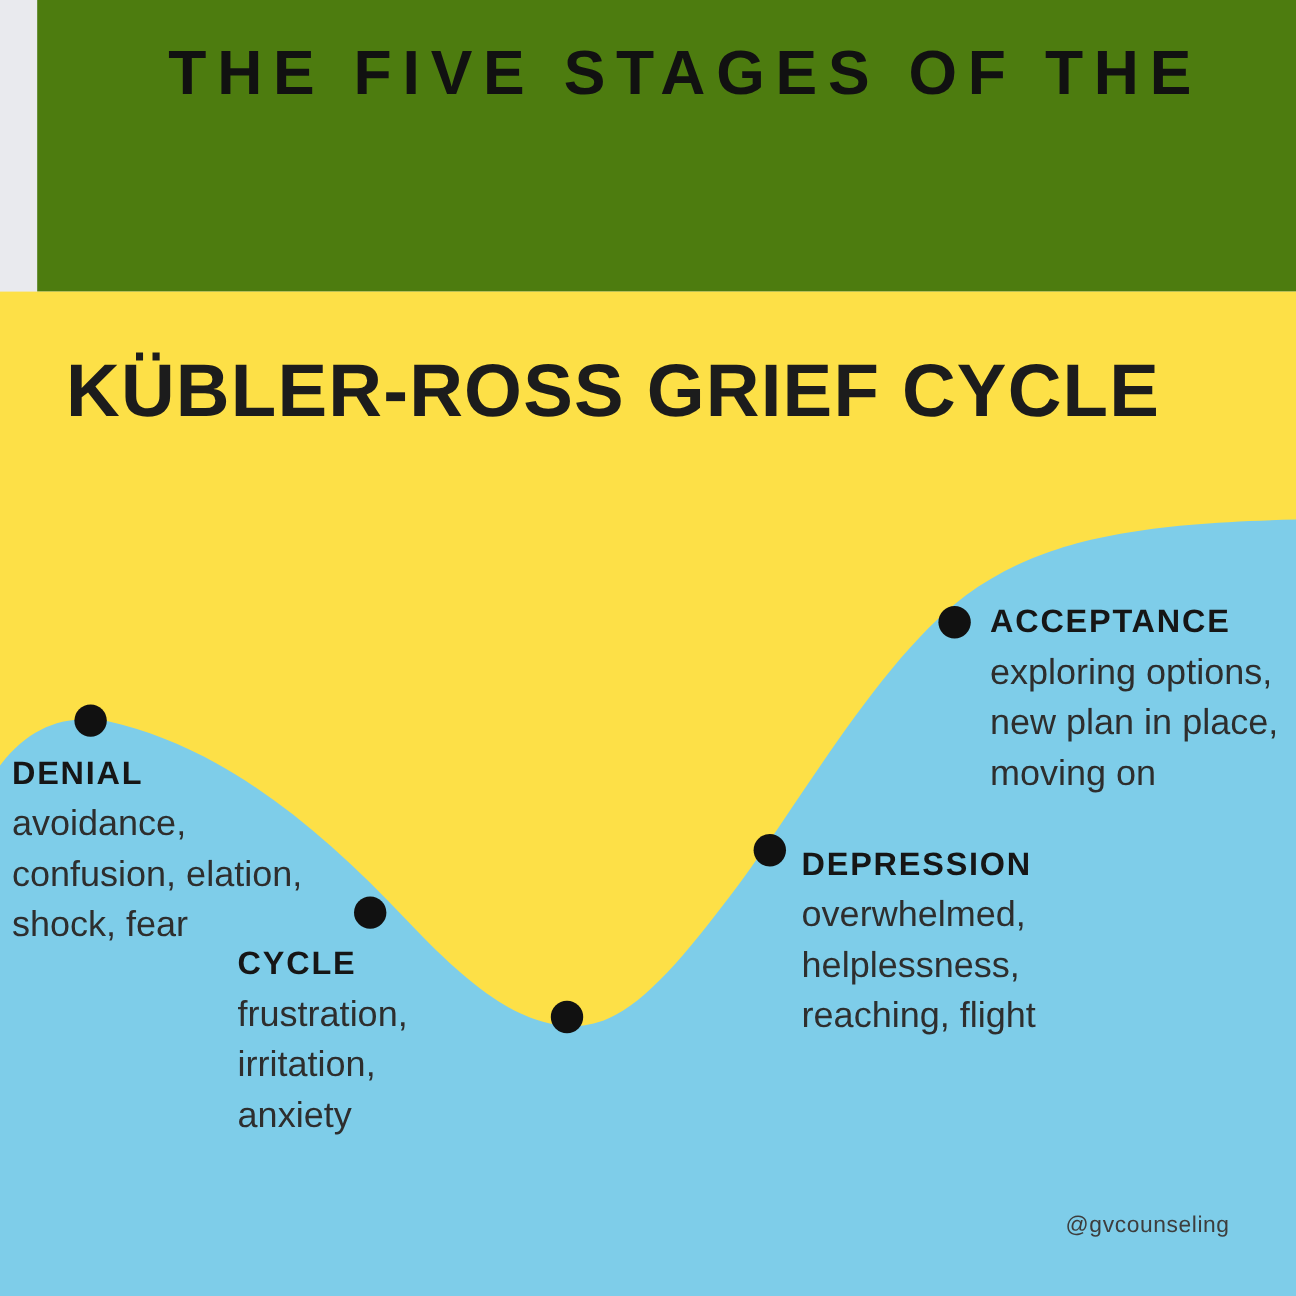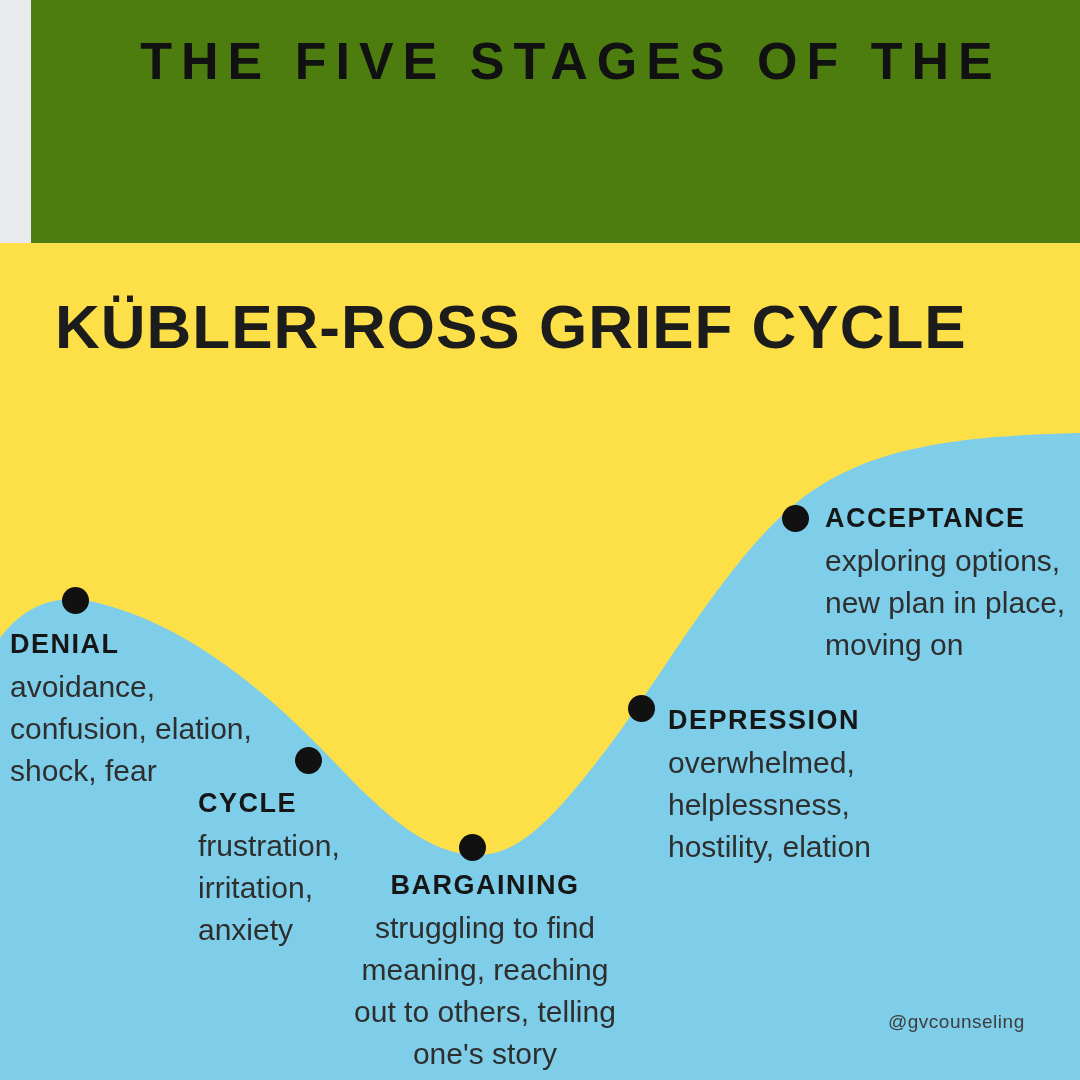--- a/index.html
+++ b/index.html
@@ -138,33 +138,26 @@
 shock, fear</div>
   </div>
 
   <div class="stage stage-anger">
     <div class="stage-name">CYCLE</div>
     <div class="stage-desc">frustration,
 irritation,
 anxiety</div>
   </div>
 
-  <div class="stage stage-bargaining">
-    <div class="stage-name">BARGAINING</div>
-    <div class="stage-desc">struggling to find
-meaning, reaching
-out to others, telling
-one's story</div>
-  </div>
 
   <div class="stage stage-depression">
     <div class="stage-name">DEPRESSION</div>
     <div class="stage-desc">overwhelmed,
 helplessness,
-hostility, elation</div>
+reaching, flight</div>
   </div>
 
   <div class="stage stage-acceptance">
     <div class="stage-name">ACCEPTANCE</div>
     <div class="stage-desc">exploring options,
 new plan in place,
 moving on</div>
   </div>
 
   <div class="watermark">@gvcounseling</div>

